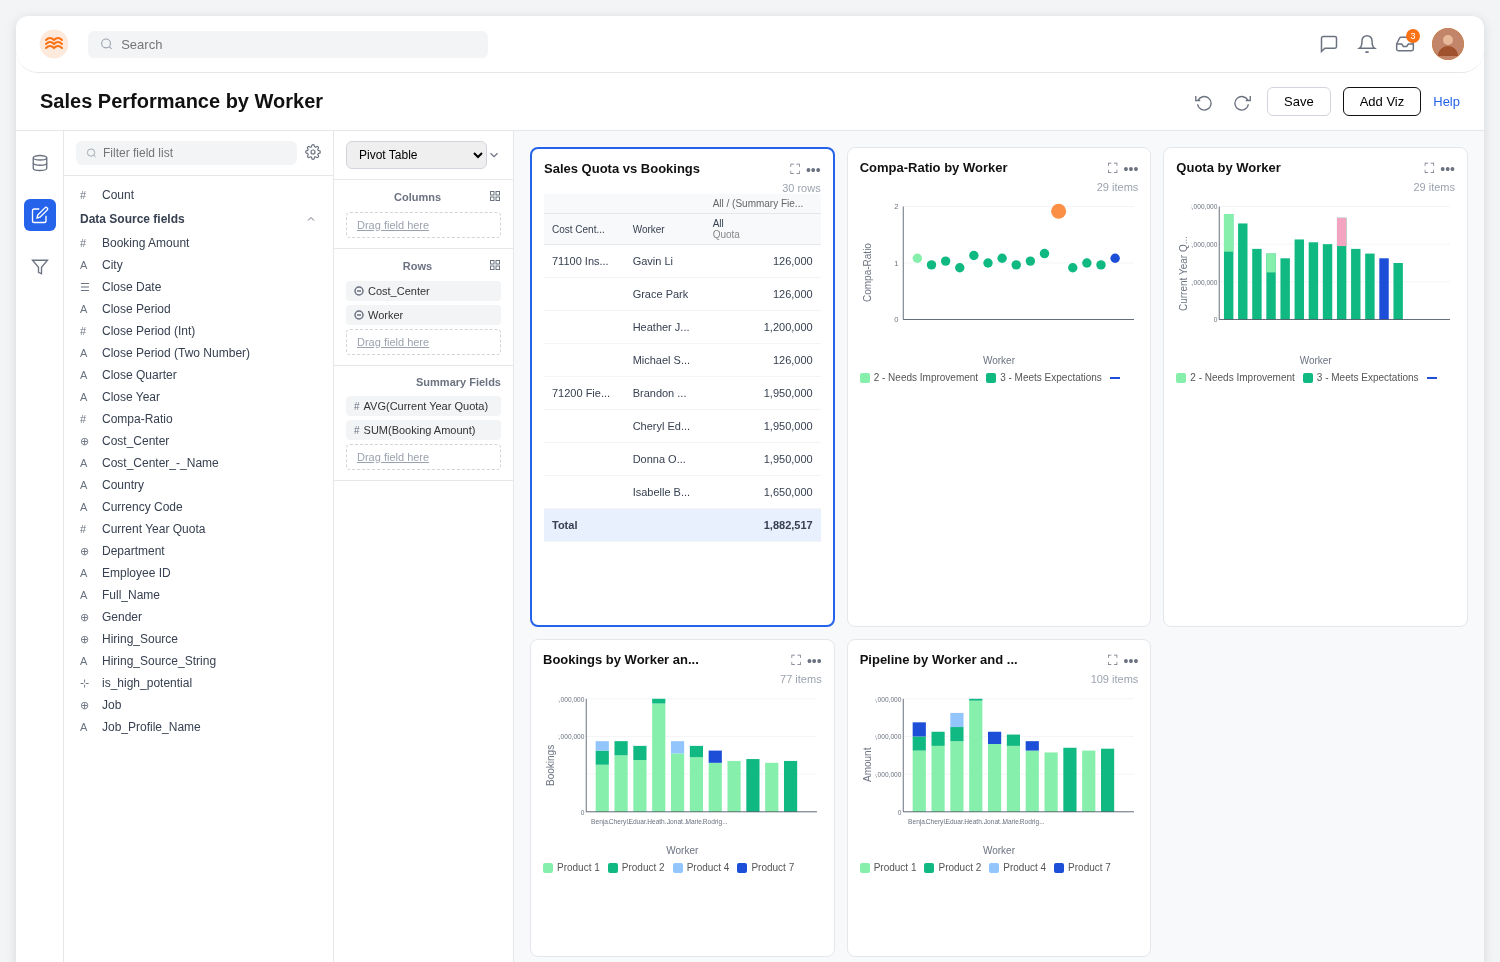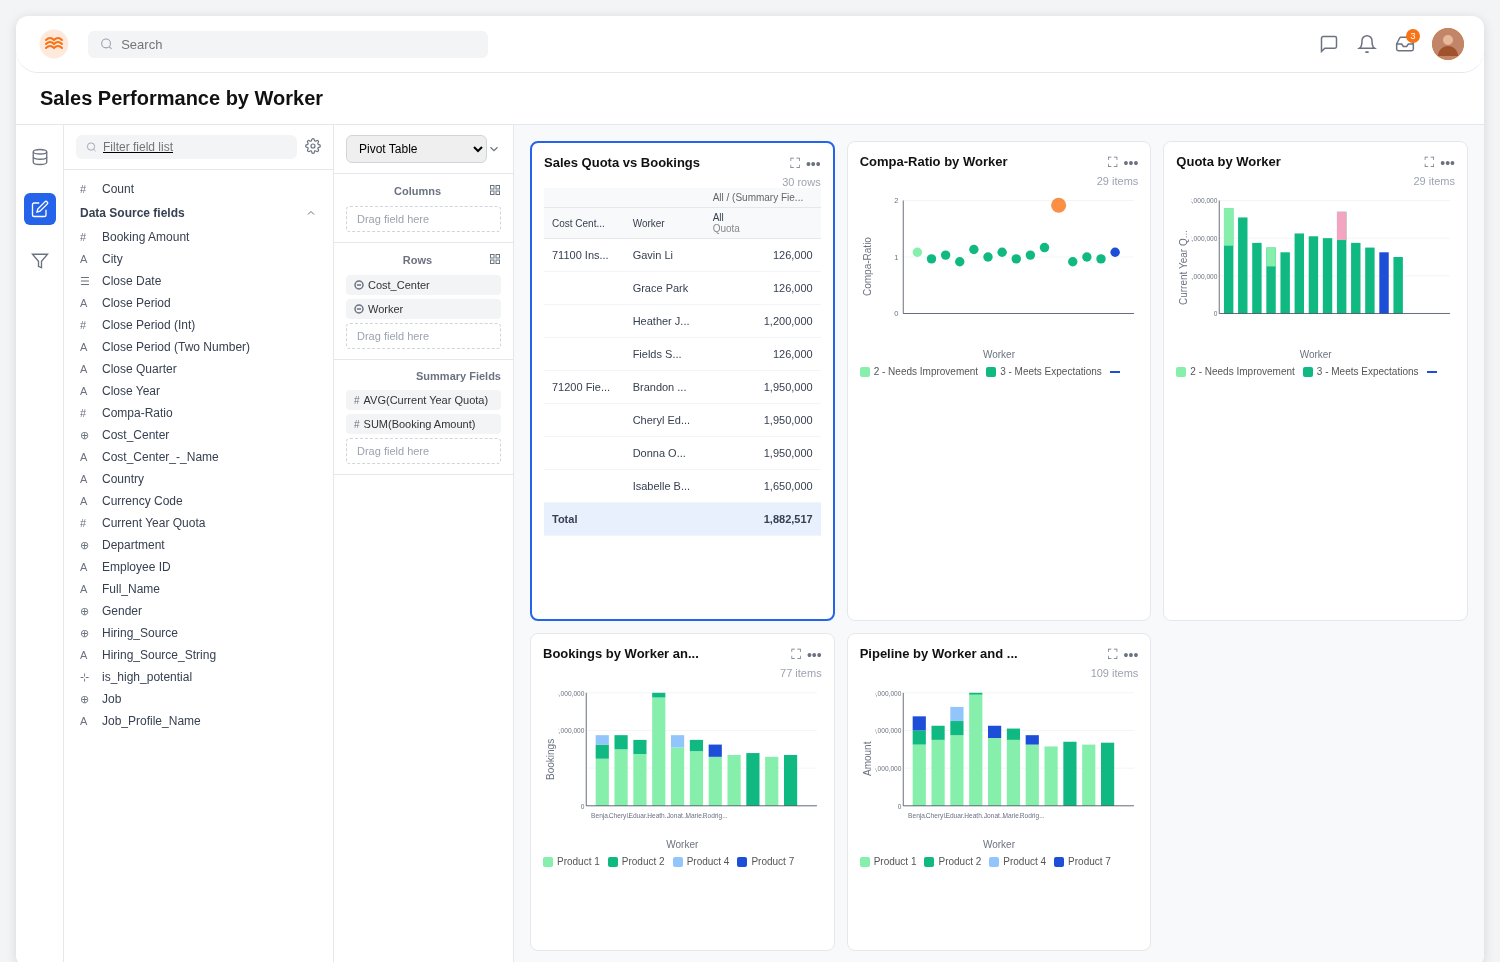--- a/index.html
+++ b/index.html
@@ -35,36 +35,36 @@
     .sidebar-icon { width: 32px; height: 32px; display: flex; align-items: center; justify-content: center; border-radius: 6px; cursor: pointer; color: #666; }
     .sidebar-icon.active { background: #2563eb; color: white; }
 
     
     .field-panel { width: 270px; background: white; border-right: 1px solid #e5e7eb; display: flex; flex-direction: column; overflow: hidden; }
     .data-source-header { padding: 12px 16px; border-bottom: 1px solid #e5e7eb; }
     .data-source-name { font-weight: 600; font-size: 13px; color: #111; }
     .data-source-meta { font-size: 11px; color: #888; margin-top: 2px; }
     .field-search-row { display: flex; align-items: center; gap: 8px; padding: 10px 12px; border-bottom: 1px solid #e5e7eb; }
     .field-search { flex: 1; display: flex; align-items: center; background: #f3f4f6; border-radius: 6px; padding: 5px 10px; gap: 6px; }
-    .field-search input { border: none; background: transparent; outline: none; font-size: 12px; width: 100%; text-decoration: underline; }
+    .field-search input { border: none; background: transparent; outline: none; font-size: 12px; width: 100%; }
     .gear-btn { color: #666; cursor: pointer; }
     .field-list { overflow-y: auto; flex: 1; padding: 8px 0; }
     .field-section-header { padding: 6px 16px; font-size: 12px; font-weight: 600; color: #374151; display: flex; align-items: center; justify-content: space-between; }
     .field-item { display: flex; align-items: center; gap: 8px; padding: 4px 16px; cursor: pointer; }
     .field-type { font-size: 11px; color: #6b7280; font-weight: 500; min-width: 14px; }
     .field-name { font-size: 12px; color: #374151; }
 
     
     .pivot-panel { width: 180px; background: white; border-right: 1px solid #e5e7eb; display: flex; flex-direction: column; overflow: hidden; }
     .pivot-select-row { display: flex; align-items: center; gap: 0; padding: 10px 12px; border-bottom: 1px solid #e5e7eb; }
     .pivot-select { border: 1px solid #d1d5db; border-radius: 6px; padding: 5px 8px; font-size: 12px; flex: 1; }
     .pivot-section { padding: 10px 12px; border-bottom: 1px solid #e5e7eb; }
     .pivot-section-header { font-size: 11px; font-weight: 600; color: #6b7280; display: flex; align-items: center; justify-between; margin-bottom: 8px; }
     .pivot-section-header span { margin-left: auto; }
-    .drop-zone { border: 1px dashed #d1d5db; border-radius: 4px; padding: 6px 10px; font-size: 11px; color: #9ca3af; margin-top: 4px; }
+    .drop-zone { border: 1px dashed #d1d5db; border-radius: 4px; padding: 6px 10px; font-size: 11px; color: #9ca3af; margin-top: 4px; text-decoration: underline; }
     .pivot-field-chip { display: flex; align-items: center; gap: 4px; background: #f3f4f6; border-radius: 4px; padding: 4px 8px; margin-bottom: 4px; font-size: 11px; }
 
     
     .content-area { flex: 1; background: #f8f9fa; overflow: auto; display: flex; flex-direction: column; }
 
     
     .tabs-bar { display: flex; align-items: center; background: white; border-bottom: 1px solid #e5e7eb; padding: 0 16px; }
     .tab { padding: 12px 16px; font-size: 13px; cursor: pointer; color: #666; border-bottom: 2px solid transparent; }
     .tab.active { color: #2563eb; border-bottom-color: #2563eb; font-weight: 500; display: flex; align-items: center; gap: 4px; }
     .tabs-actions { margin-left: auto; display: flex; align-items: center; gap: 12px; }
@@ -145,20 +145,37 @@
             <circle cx="16" cy="16" r="16" fill="#c2856a"></circle>
             <circle cx="16" cy="12" r="5" fill="#e8b89a"></circle>
             <path d="M6 28c0-5.5 4.5-10 10-10s10 4.5 10 10" fill="#a0522d"></path>
           </svg>
       </div>
     </div>
   </div>
 
   <div class="page-header">
     <span class="page-title">Sales Performance by Worker</span>
+    <div class="header-actions">
+      <button class="icon-btn">
+        <svg width="18" height="18" fill="none" stroke="#6b7280" stroke-width="1.8" viewBox="0 0 24 24">
+            <polyline points="1 4 1 10 7 10"></polyline>
+            <path d="M3.51 15a9 9 0 1 0 .49-4.5"></path>
+          </svg>
+      </button>
+      <button class="icon-btn">
+        <svg width="18" height="18" fill="none" stroke="#6b7280" stroke-width="1.8" viewBox="0 0 24 24">
+            <polyline points="23 4 23 10 17 10"></polyline>
+            <path d="M20.49 15a9 9 0 1 1-.49-4.5"></path>
+          </svg>
+      </button>
+      <button class="btn-save">Save</button>
+      <button class="btn-add-viz">Add Viz</button>
+      <button class="btn-help">Help</button>
+    </div>
   </div>
 
   <div class="main-layout">
 
     <div class="sidebar-icons">
       <div class="sidebar-icon">
         <svg width="18" height="18" fill="none" stroke="#6b7280" stroke-width="1.8" viewBox="0 0 24 24">
             <ellipse cx="12" cy="5" rx="9" ry="3"></ellipse>
             <path d="M21 12c0 1.66-4 3-9 3s-9-1.34-9-3"></path>
             <path d="M3 5v14c0 1.66 4 3 9 3s9-1.34 9-3V5"></path>
@@ -410,21 +427,21 @@
                     <td style="font-size:11px">Grace Park</td>
                     <td class="num" style="font-size:11px">126,000</td>
                   </tr>
                   <tr>
                     <td style="font-size:11px;white-space:nowrap"></td>
                     <td style="font-size:11px">Heather J...</td>
                     <td class="num" style="font-size:11px">1,200,000</td>
                   </tr>
                   <tr>
                     <td style="font-size:11px;white-space:nowrap"></td>
-                    <td style="font-size:11px">Fields S...</td>
+                    <td style="font-size:11px">Michael S...</td>
                     <td class="num" style="font-size:11px">126,000</td>
                   </tr>
                   <tr>
                     <td style="font-size:11px;white-space:nowrap">71200 Fie...</td>
                     <td style="font-size:11px">Brandon ...</td>
                     <td class="num" style="font-size:11px">1,950,000</td>
                   </tr>
                   <tr>
                     <td style="font-size:11px;white-space:nowrap"></td>
                     <td style="font-size:11px">Cheryl Ed...</td>

